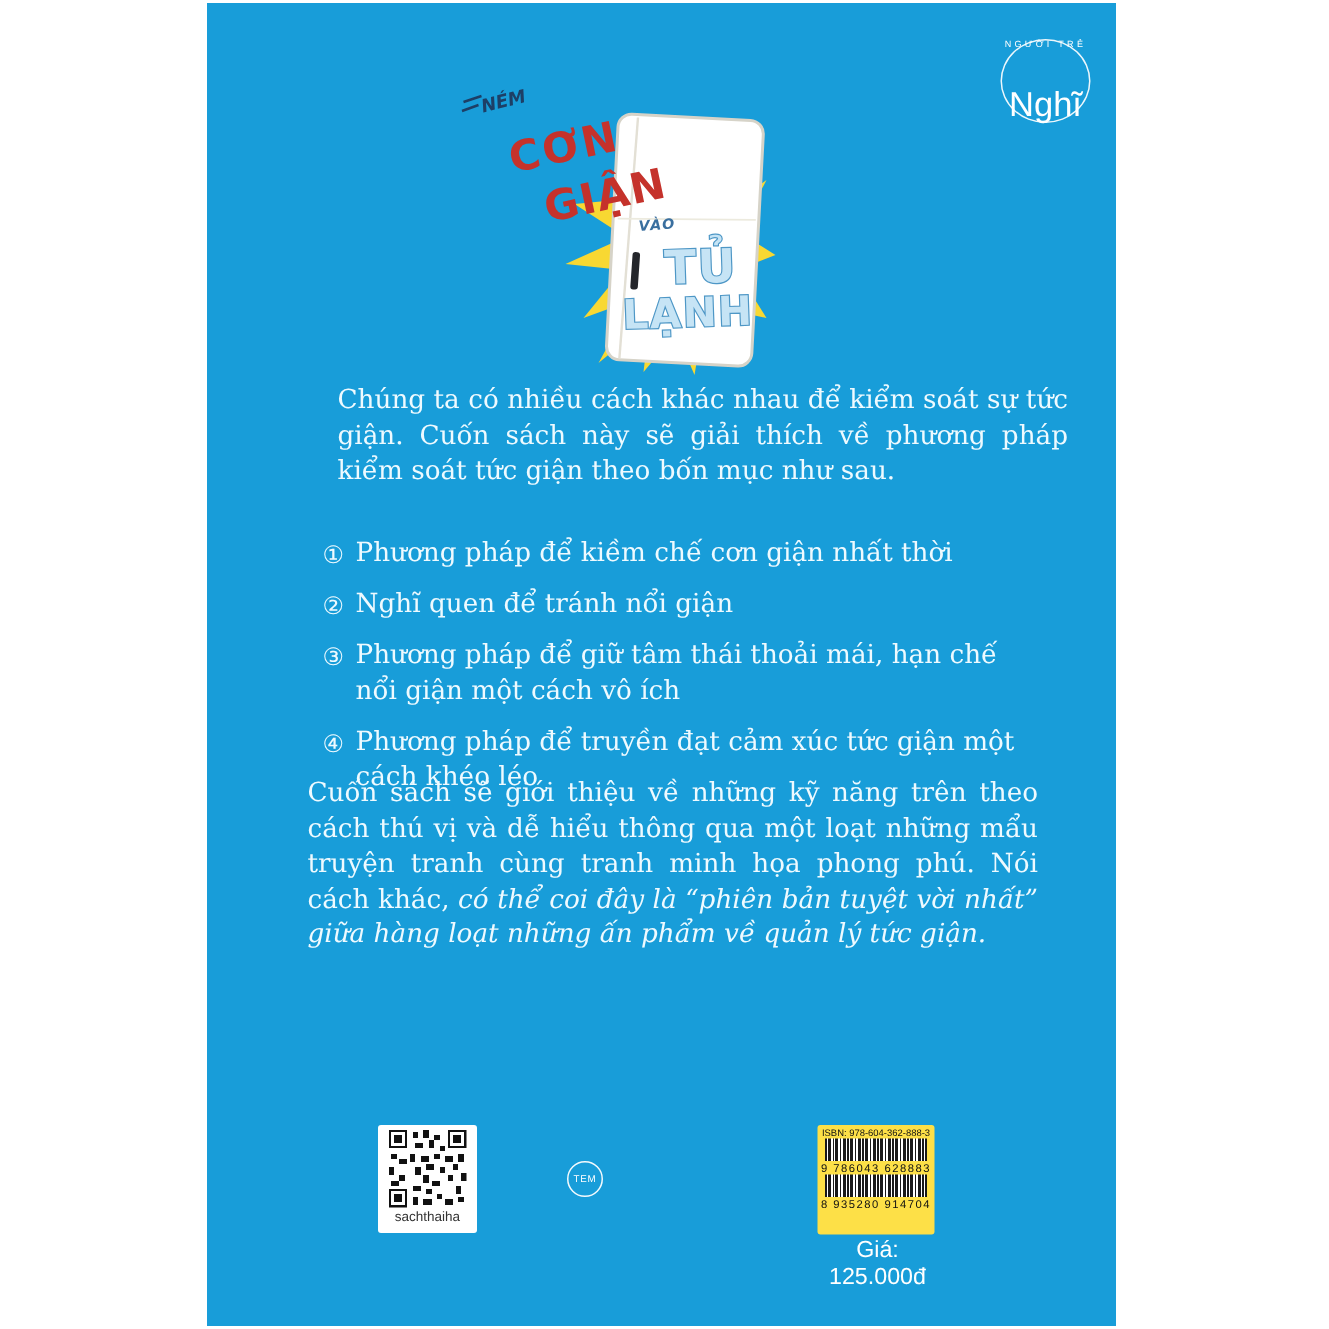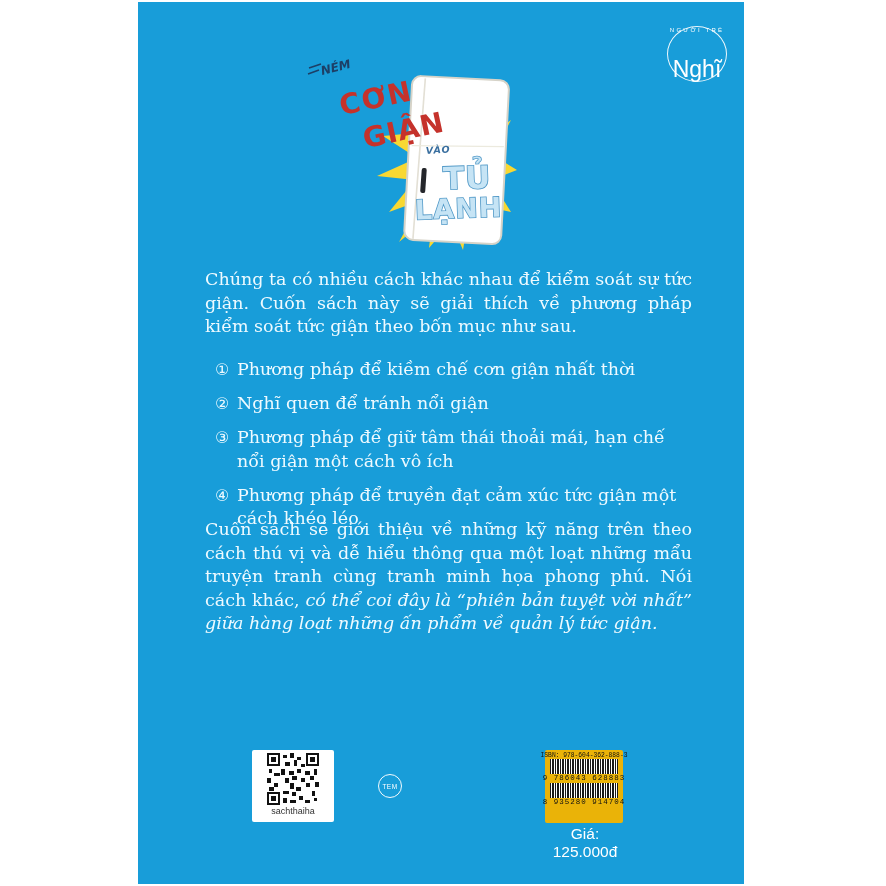--- a/index.html
+++ b/index.html
@@ -13,45 +13,45 @@
         color:#fff;font-family:"Liberation Sans",sans-serif;}
   .logo .l1{font-size:6px;letter-spacing:2.2px;margin-bottom:1px;white-space:nowrap;}
   .logo .l2{font-size:23px;font-weight:400;line-height:1;}
 
   
   .art{position:absolute;left:167px;top:50px;width:225px;height:200px;}
 
   
   .copy{position:absolute;left:67px;width:487px;color:#eefaff;font-size:17.5px;line-height:23.5px;
         text-align:justify;}
-  .intro{top:266px;}
+  .intro{top:254px;margin-left:20px;}
   .outro{top:516px;}
   .outro .it{font-style:italic;}
   .list{position:absolute;left:67px;top:356px;width:492px;color:#eefaff;font-size:17.5px;line-height:23.5px;}
   .li{display:flex;margin:0 0 10.5px 10px;}
   .li .num{width:22px;flex:0 0 22px;font-family:"DejaVu Sans","Liberation Sans",sans-serif;font-size:16px;}
   .li .txt{flex:1;}
 
   
-  .qrbox{position:absolute;left:114px;top:748px;width:82px;height:72px;background:#fff;border-radius:2px;
+  .qrbox{position:absolute;left:114px;top:748px;width:66px;height:72px;background:#fff;border-radius:2px;
          display:flex;flex-direction:column;align-items:center;justify-content:flex-start;padding-top:3px;box-sizing:border-box;}
   .qrbox .qlabel{font-family:"Liberation Sans",sans-serif;font-size:9px;color:#333;margin-top:1px;}
   .tem{position:absolute;left:240px;top:772px;width:22px;height:22px;border:1.6px solid rgba(255,255,255,.95);
        border-radius:50%;display:flex;align-items:center;justify-content:center;color:#fff;
        font-family:"Liberation Sans",sans-serif;font-size:6.5px;letter-spacing:.5px;}
   .stamp{position:absolute;left:314px;top:751px;width:81px;height:64px;border:2.6px solid #fff;border-radius:9px;
          box-sizing:border-box;color:#fff;font-family:"Liberation Sans",sans-serif;text-align:center;}
   .stamp .brand{font-size:8.6px;font-weight:bold;letter-spacing:.6px;padding-top:3px;}
   .stamp .rule{border-top:1.4px solid #fff;margin:1.5px 5px;}
   .stamp .big{font-size:29px;font-weight:bold;line-height:26px;letter-spacing:-1px;}
   .stamp .big .pct{font-size:13px;font-weight:bold;letter-spacing:0;}
   .stamp .cap{font-size:7.6px;font-weight:bold;letter-spacing:1.2px;margin-top:1px;}
-  .bcbox{position:absolute;left:407px;top:748px;width:78px;height:73px;background:#eab308;border-radius:2px;
+  .bcbox{position:absolute;left:407px;top:748px;width:78px;height:73px;background:#fde047;border-radius:2px;
          box-sizing:border-box;padding:2px 4px;display:flex;flex-direction:column;align-items:center;
-         font-family:Liberation Mono, monospace;color:#111;}
+         font-family:Liberation Sans, sans-serif;color:#111;}
   .bcbox .isbn{font-size:6.3px;white-space:nowrap;}
   .bars{width:68px;height:15px;background:repeating-linear-gradient(90deg,#191919 0 1px,#ffffff 1px 2px,#191919 2px 4px,#ffffff 4px 5px);}
   .bcnum{font-size:7.5px;letter-spacing:1px;line-height:9px;white-space:nowrap;}
   .price{position:absolute;left:403px;top:823px;width:88px;text-align:center;color:#fff;
          font-family:"Liberation Sans",sans-serif;font-size:15.5px;}
 </style>
 </head>
 <body>
 
 <div class="page">

